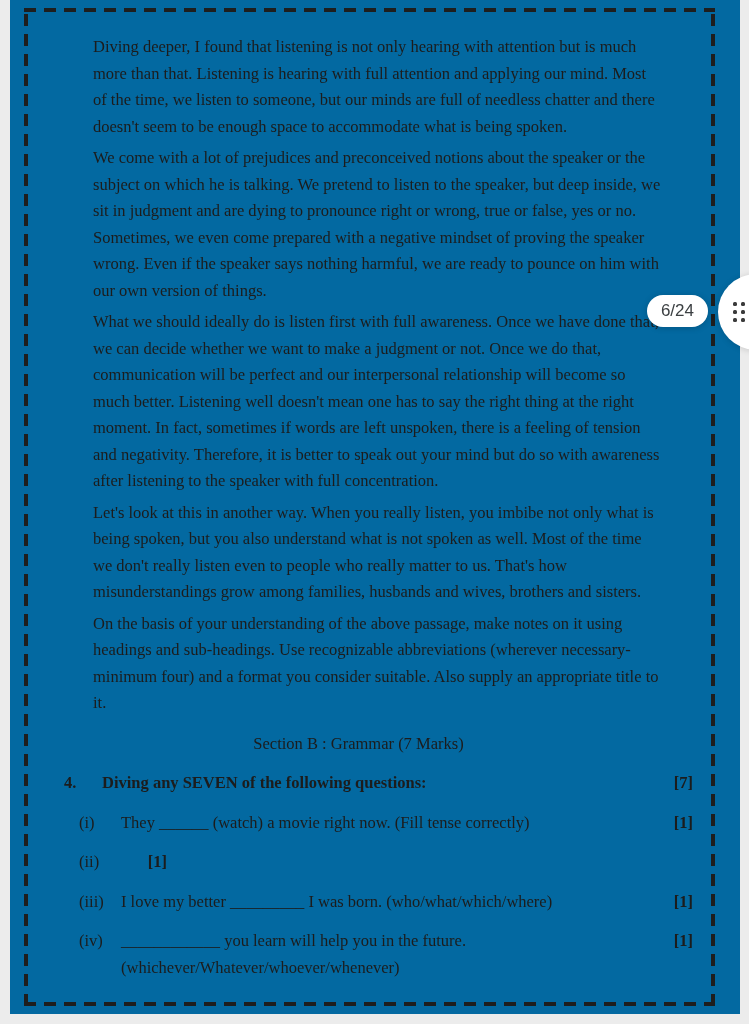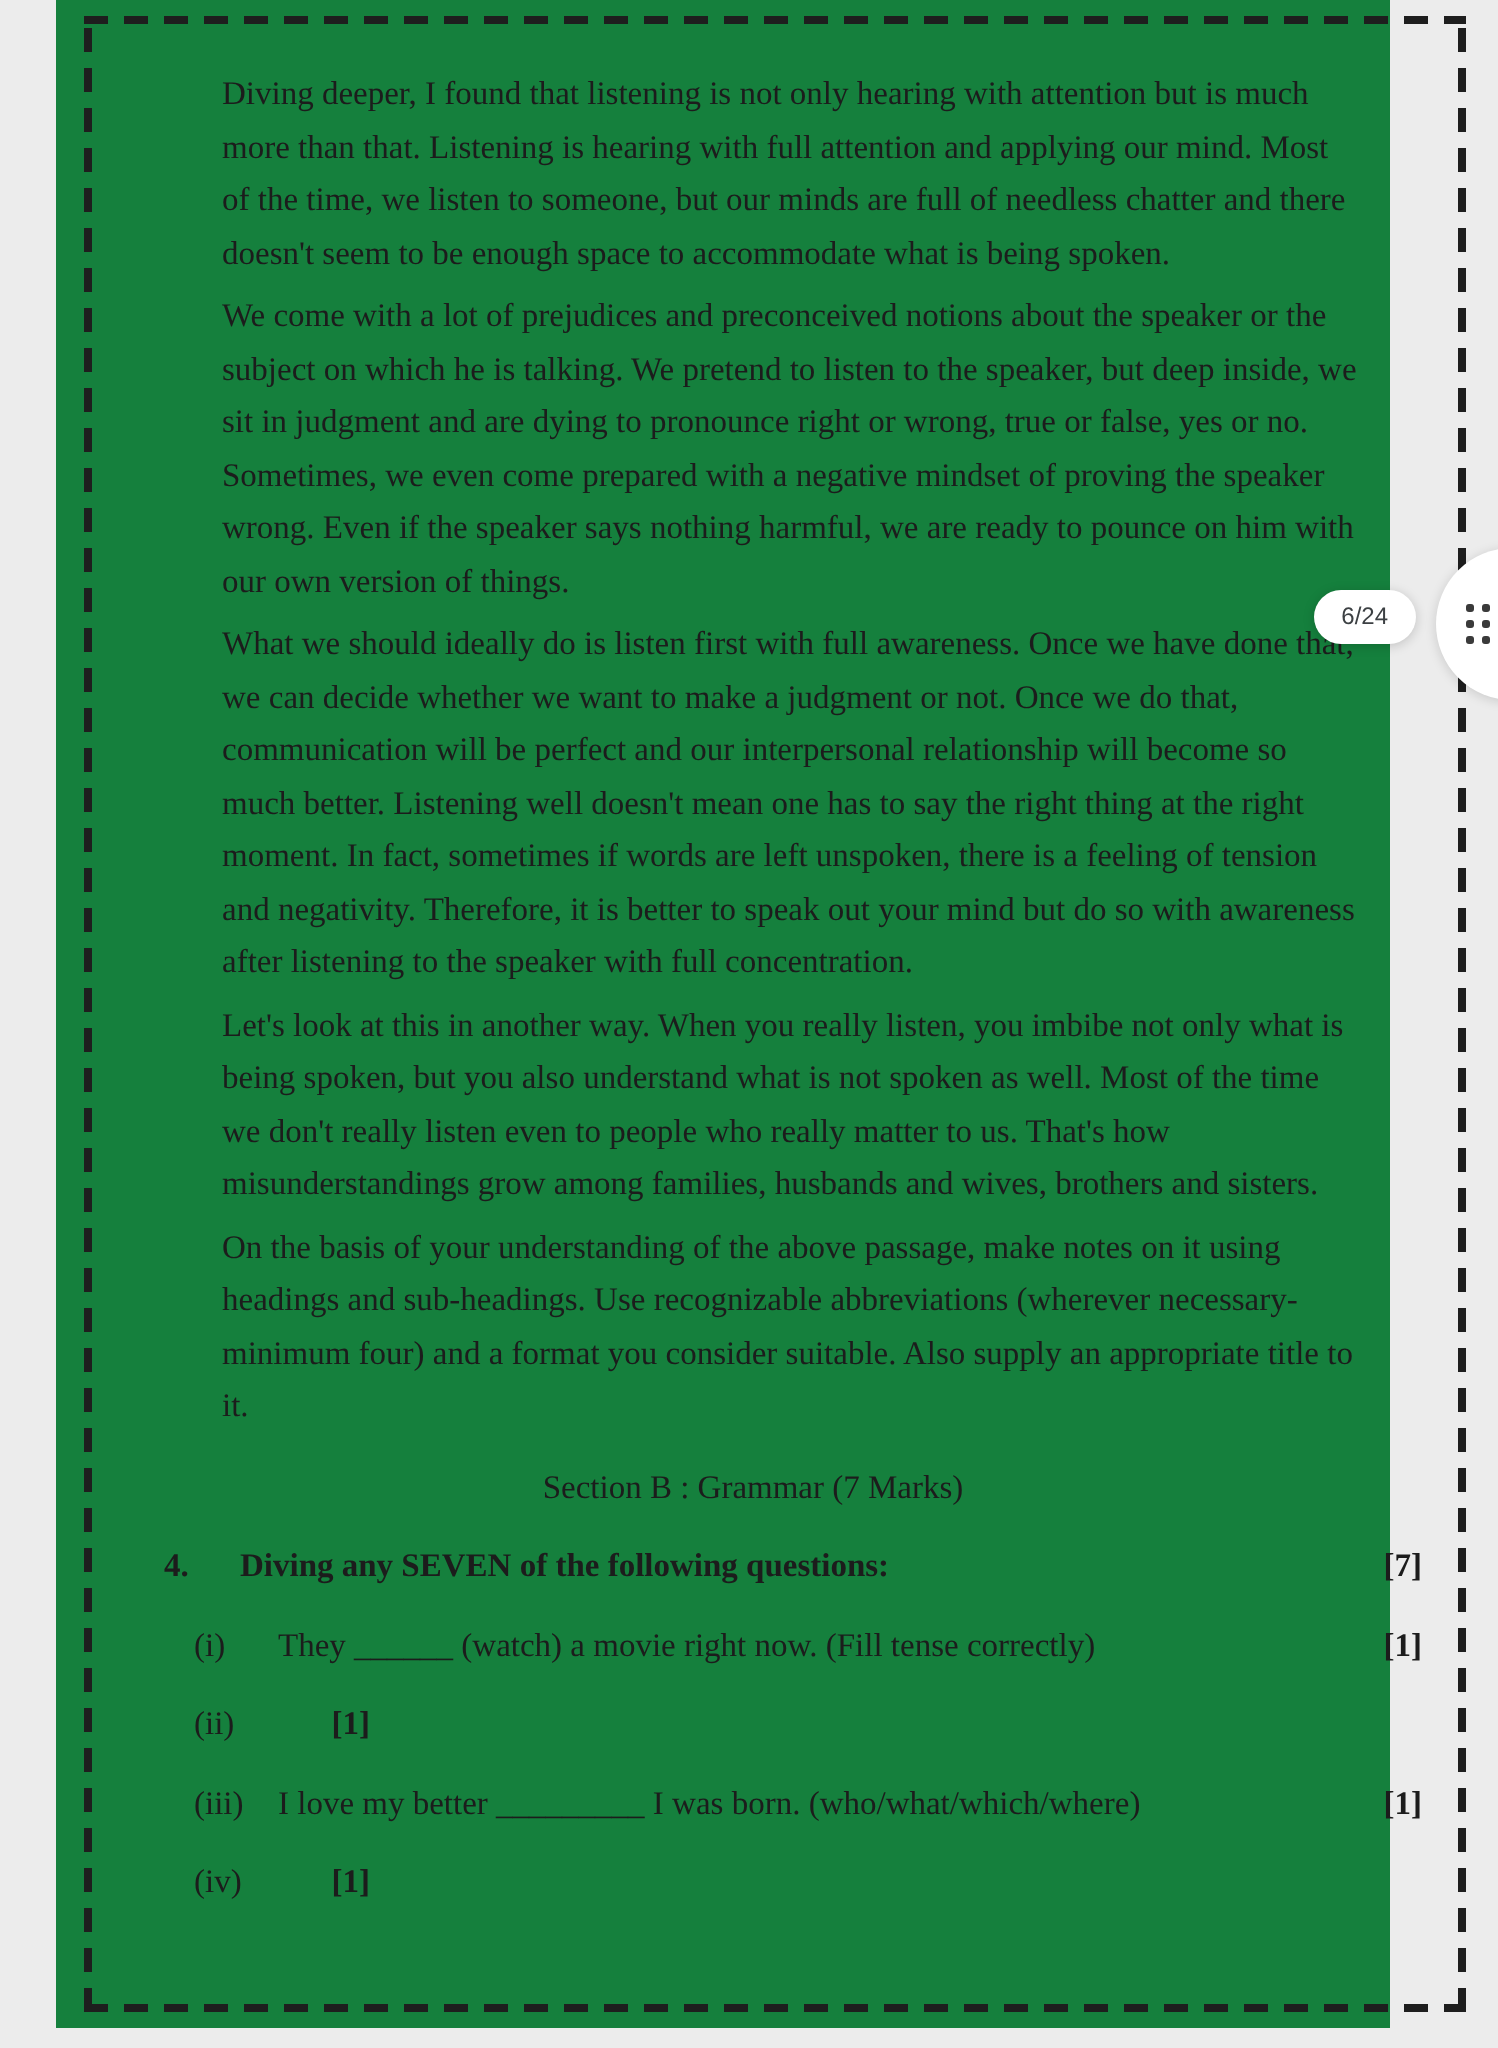--- a/index.html
+++ b/index.html
@@ -5,23 +5,23 @@
   * { margin: 0; padding: 0; box-sizing: border-box; }
   html, body {
     width: 749px; height: 1024px;
     background: #ececec;
     overflow: hidden;
     font-family: "Liberation Serif", "DejaVu Serif", serif;
     position: relative;
   }
   .page {
     position: absolute;
-    left: 28px; top: 0;
-    width: 667px; height: 1014px;
-    background: #15803d;
+    left: 10px; top: 0;
+    width: 730px; height: 1014px;
+    background: #0369a1;
   }
   .dashed-frame {
     position: absolute;
     left: 14px; top: 8px;
     width: 691px; height: 998px;
     background-image:
       repeating-linear-gradient(90deg, #1e1e1e 0 12px, transparent 12px 20px),
       repeating-linear-gradient(90deg, #1e1e1e 0 12px, transparent 12px 20px),
       repeating-linear-gradient(0deg, #1e1e1e 0 12px, transparent 12px 20px),
       repeating-linear-gradient(0deg, #1e1e1e 0 12px, transparent 12px 20px);
@@ -72,21 +72,21 @@
     font-weight: bold;
   }
   .qline2 { display: block; }
   .page-badge {
     position: absolute;
     top: 295px; right: 41px;
     background: #ffffff;
     border-radius: 18px;
     padding: 7px 14px 8px;
     font-family: "Liberation Sans", "DejaVu Sans", sans-serif;
-    font-size: 12px;
+    font-size: 17px;
     color: #3c4043;
     box-shadow: 0 1px 6px rgba(0,0,0,0.18);
     line-height: 1;
   }
   .dots-btn {
     position: absolute;
     top: 274px; right: -45px;
     width: 76px; height: 76px;
     border-radius: 50%;
     background: #ffffff;
@@ -141,20 +141,24 @@
       </div>
 
       <div class="qrow sub">
         <span class="qnum">(iii)</span>
         <span class="qtext">I love my better _________ I was born. (who/what/which/where)</span>
         <span class="qmarks">[1]</span>
       </div>
 
       <div class="qrow sub">
         <span class="qnum">(iv)</span>
+        <span class="qtext">
+          <span class="qline2">____________ you learn will help you in the future.</span>
+          <span class="qline2">(whichever/Whatever/whoever/whenever)</span>
+        </span>
         <span class="qmarks">[1]</span>
       </div>
 
     </div>
   </div>
 </div>
 
 <div class="page-badge">6/24</div>
 
 <div class="dots-btn">

